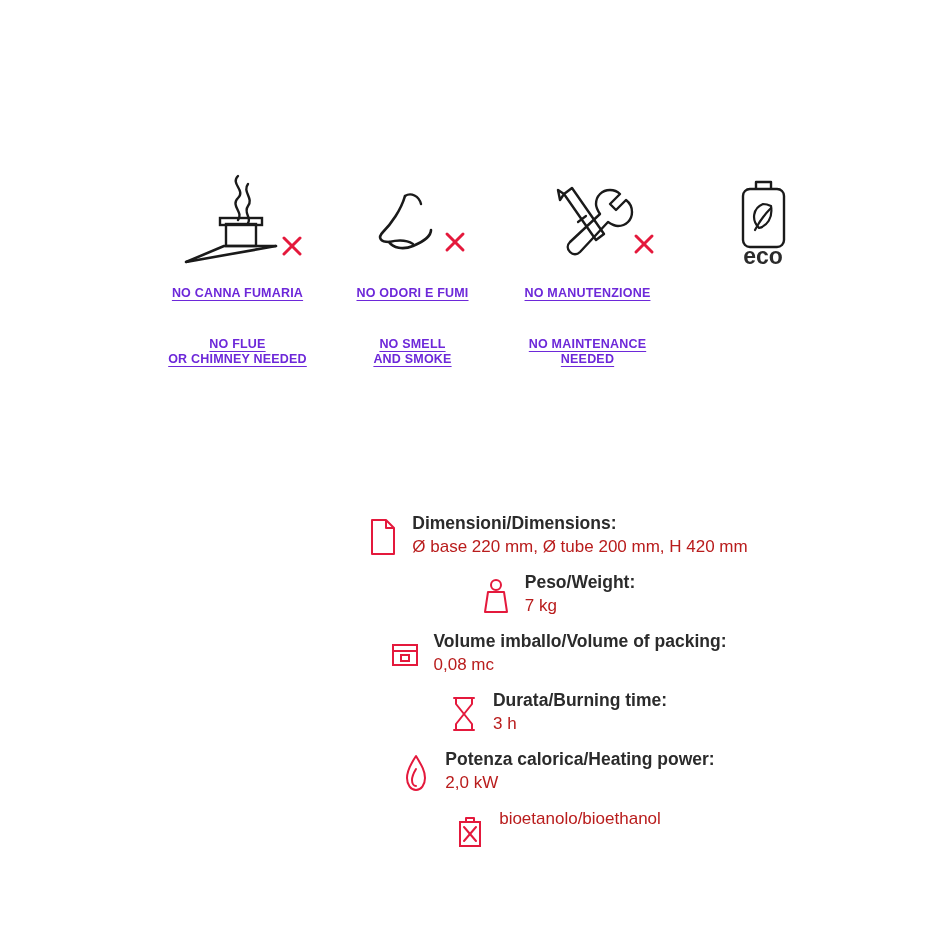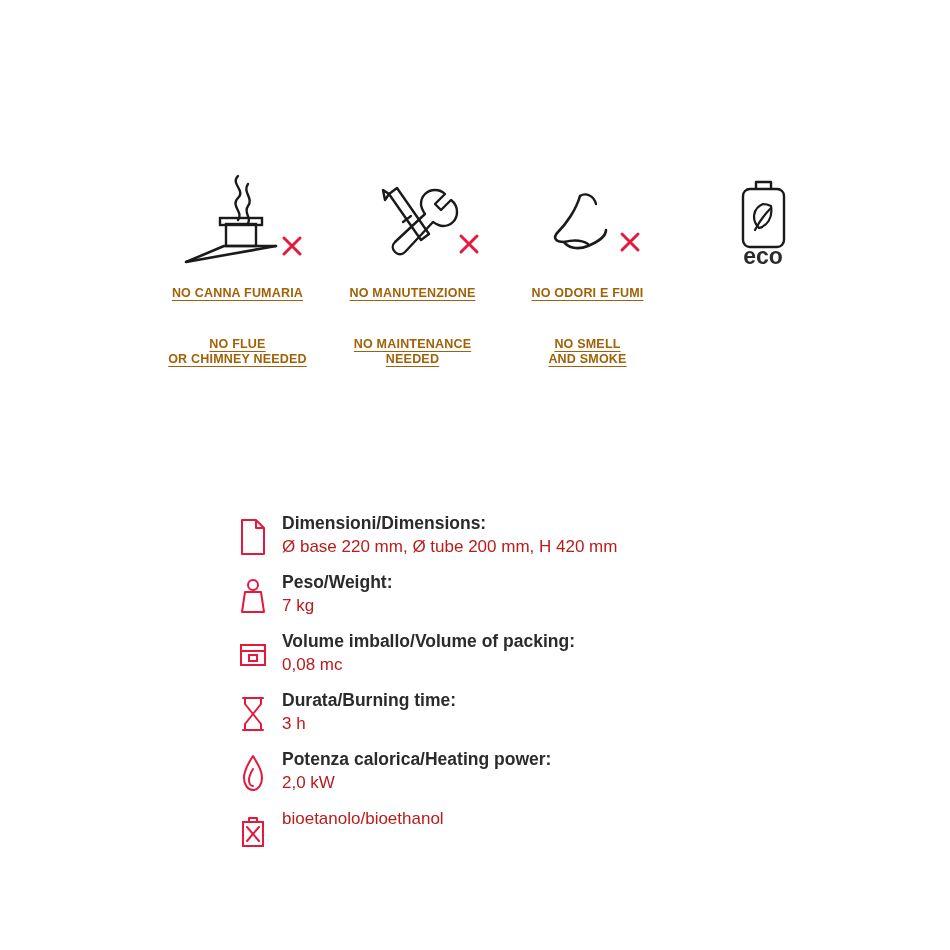--- a/index.html
+++ b/index.html
@@ -37,21 +37,21 @@
     flex-direction: column;
   }
   .feature-art {
     height: 110px;
     display: flex;
     align-items: center;
     justify-content: center;
   }
   .feature-label {
     margin-top: 16px;
-    color: #a16207;
+    color: #6d28d9;
     font-size: 12.5px;
     font-weight: 700;
     letter-spacing: 0.2px;
     text-align: center;
     line-height: 1.25;
     text-decoration: underline;
     text-underline-offset: 3px;
   }
   .feature-label.en {
     margin-top: 35px;
@@ -70,20 +70,21 @@
   .specs {
     position: absolute;
     top: 512px;
     left: 238px;
     width: 640px;
   }
   .spec-row {
     display: flex;
     align-items: flex-start;
     margin-bottom: 11px;
+    justify-content: center;
   }
   .spec-icon {
     width: 40px;
     min-width: 40px;
     height: 46px;
     display: flex;
     align-items: center;
     justify-content: flex-start;
     padding-top: 2px;
   }
@@ -143,20 +144,44 @@
           <span>NO FLUE</span><br>
           <span>OR CHIMNEY NEEDED</span>
         </div>
       </div>
     </div>
 
     <div class="feature">
       <div class="feature-art">
         <svg width="140" height="110" viewBox="0 0 140 110" fill="none" xmlns="http://www.w3.org/2000/svg">
 
+          <path d="M62 36 C58 50, 48 64, 40 72 C34 78, 38 82, 46 82
+                   C50 88, 60 90, 70 86 C80 82, 88 76, 88 70" stroke="#1a1a1a" stroke-width="2.6" stroke-linecap="round" fill="none"></path>
+          <path d="M46 82 C54 80, 64 80, 70 84" stroke="#1a1a1a" stroke-width="2.4" stroke-linecap="round" fill="none"></path>
+          <path d="M62 36 C68 32, 76 36, 78 44" stroke="#1a1a1a" stroke-width="2.4" stroke-linecap="round" fill="none"></path>
+
+          <g stroke="#e4193c" stroke-width="3" stroke-linecap="round">
+            <path d="M104 74 L120 90"></path>
+            <path d="M120 74 L104 90"></path>
+          </g>
+        </svg>
+      </div>
+      <div class="feature-labels">
+        <div class="feature-label it">NO ODORI E FUMI</div>
+        <div class="feature-label en">
+          <span>NO SMELL</span><br>
+          <span>AND SMOKE</span>
+        </div>
+      </div>
+    </div>
+
+    <div class="feature">
+      <div class="feature-art">
+        <svg width="140" height="110" viewBox="0 0 140 110" fill="none" xmlns="http://www.w3.org/2000/svg">
+
           <path d="M46 34 L54 28 L86 74 L78 80 Z" stroke="#1a1a1a" stroke-width="2.4" stroke-linejoin="round" fill="none"></path>
           <path d="M46 34 L40 30 L42 40 Z" stroke="#1a1a1a" stroke-width="2.4" stroke-linejoin="round" fill="none"></path>
           <path d="M68 56 L60 62" stroke="#1a1a1a" stroke-width="2.2" stroke-linecap="round"></path>
 
           <path d="M92 30 C84 30, 78 36, 78 44 C78 48, 80 51, 82 54 L52 82
                    C49 85, 49 89, 52 92 C55 95, 59 95, 62 92 L90 62
                    C93 64, 96 66, 100 66 C108 66, 114 60, 114 52
                    C114 47, 112 43, 108 40 L98 50 L92 44 L102 34
                    C99 31, 96 30, 92 30 Z" stroke="#1a1a1a" stroke-width="2.4" stroke-linejoin="round" fill="none"></path>
 
@@ -172,44 +197,20 @@
           <span>NO MAINTENANCE</span><br>
           <span>NEEDED</span>
         </div>
       </div>
     </div>
 
     <div class="feature">
       <div class="feature-art">
         <svg width="140" height="110" viewBox="0 0 140 110" fill="none" xmlns="http://www.w3.org/2000/svg">
 
-          <path d="M62 36 C58 50, 48 64, 40 72 C34 78, 38 82, 46 82
-                   C50 88, 60 90, 70 86 C80 82, 88 76, 88 70" stroke="#1a1a1a" stroke-width="2.6" stroke-linecap="round" fill="none"></path>
-          <path d="M46 82 C54 80, 64 80, 70 84" stroke="#1a1a1a" stroke-width="2.4" stroke-linecap="round" fill="none"></path>
-          <path d="M62 36 C68 32, 76 36, 78 44" stroke="#1a1a1a" stroke-width="2.4" stroke-linecap="round" fill="none"></path>
-
-          <g stroke="#e4193c" stroke-width="3" stroke-linecap="round">
-            <path d="M104 74 L120 90"></path>
-            <path d="M120 74 L104 90"></path>
-          </g>
-        </svg>
-      </div>
-      <div class="feature-labels">
-        <div class="feature-label it">NO ODORI E FUMI</div>
-        <div class="feature-label en">
-          <span>NO SMELL</span><br>
-          <span>AND SMOKE</span>
-        </div>
-      </div>
-    </div>
-
-    <div class="feature">
-      <div class="feature-art">
-        <svg width="140" height="110" viewBox="0 0 140 110" fill="none" xmlns="http://www.w3.org/2000/svg">
-
           <path d="M50 36 C50 32, 53 29, 57 29 L84 29 C88 29, 91 32, 91 36 L91 80
                    C91 84, 88 87, 84 87 L57 87 C53 87, 50 84, 50 80 Z" stroke="#1a1a1a" stroke-width="2.4" fill="none"></path>
 
           <path d="M63 29 L63 22 L78 22 L78 29" stroke="#1a1a1a" stroke-width="2.4" stroke-linejoin="round" fill="none"></path>
 
           <path d="M70 44 C60 48, 58 60, 66 68 C74 66, 80 58, 78 46 C76 45, 73 44, 70 44 Z" stroke="#1a1a1a" stroke-width="2.2" stroke-linejoin="round" fill="none"></path>
           <path d="M62 70 C66 62, 72 54, 78 48" stroke="#1a1a1a" stroke-width="2.2" stroke-linecap="round"></path>
 
           <text class="eco-text" x="70" y="104" text-anchor="middle">eco</text>
         </svg>

